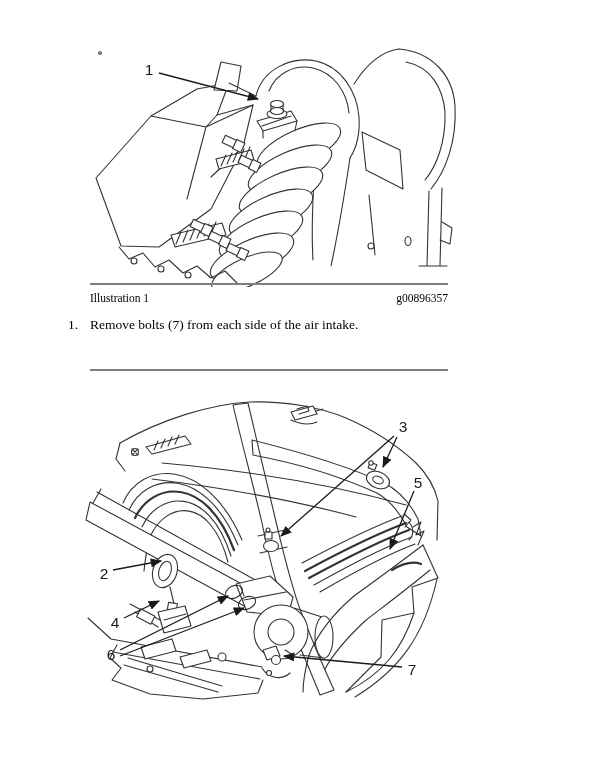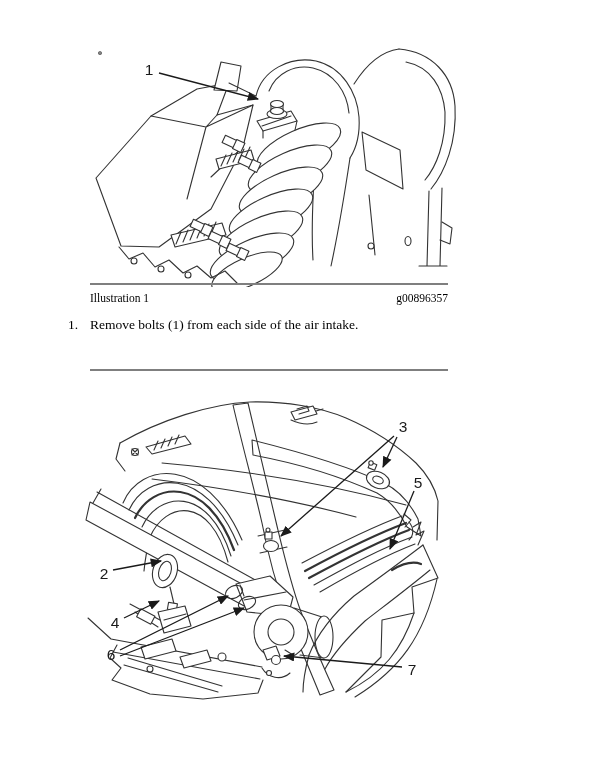--- a/index.html
+++ b/index.html
@@ -118,21 +118,21 @@
   </svg>
 
   <div class="rule" style="top:283px"></div>
 
   <div class="caption-row">
     <span>Illustration 1</span>
     <span>g00896357</span>
   </div>
 
   <div class="step">
-    <span class="step-num">1.</span><span>Remove bolts (1) from each side of the air intake.</span>
+    <span class="step-num">1.</span><span>Remove bolts (7) from each side of the air intake.</span>
   </div>
 
   <div class="rule" style="top:369px"></div>
 
   <svg class="illu" style="left:80px;top:398px;width:365px;height:302px" viewBox="80 398 365 302" xmlns="http://www.w3.org/2000/svg">
     <defs>
       <marker id="ah2" viewBox="0 0 10 8" refX="9" refY="4" markerWidth="9" markerHeight="7" orient="auto">
         <path d="M0,0 L10,4 L0,8 Z" fill="#1a1a1a"></path>
       </marker>
       <pattern id="stip" patternUnits="userSpaceOnUse" width="4" height="4">

